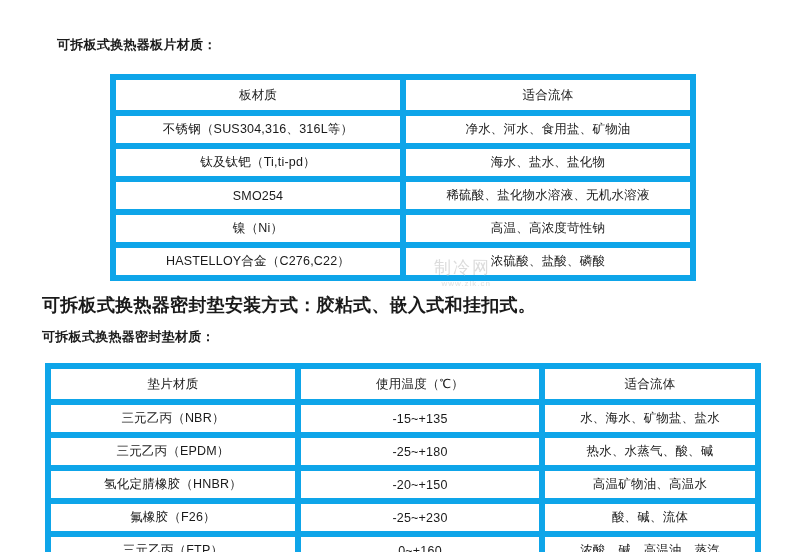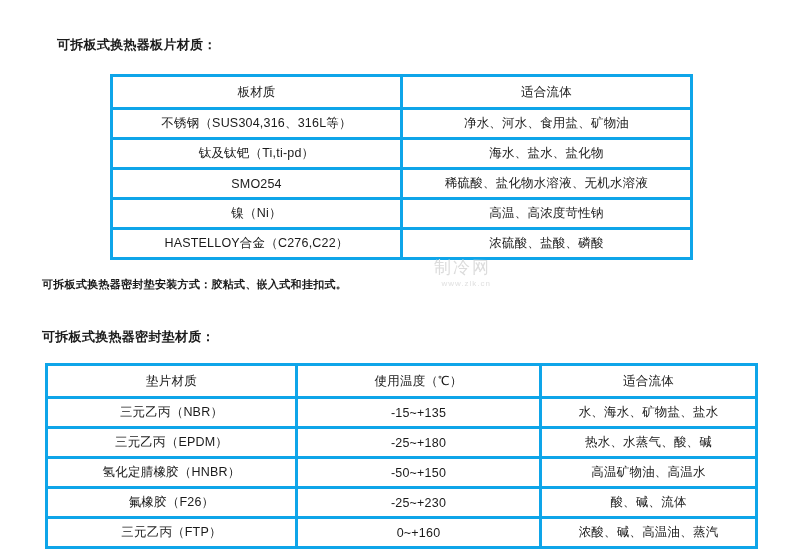--- a/index.html
+++ b/index.html
@@ -23,34 +23,35 @@
   .heading {
     position: absolute;
     font-size: 13px;
     font-weight: bold;
     color: #1a1a1a;
     letter-spacing: 0.3px;
     white-space: nowrap;
   }
   .paragraph {
     position: absolute;
-    font-size: 11px;
+    font-size: 18px;
     font-weight: bold;
     color: #1a1a1a;
     letter-spacing: 0.3px;
     white-space: nowrap;
+    margin-top: 16px;
   }
   table.doc-table {
     position: absolute;
     border-collapse: collapse;
     table-layout: fixed;
     background: #ffffff;
   }
   table.doc-table td, table.doc-table th {
-    border: 3px solid #0ea5e9;
+    border: 6px solid #0ea5e9;
     text-align: center;
     vertical-align: middle;
     font-size: 12.5px;
     font-weight: normal;
     color: #1a1a1a;
     padding: 0;
     height: 26px;
     letter-spacing: 0.2px;
   }
   
@@ -165,21 +166,21 @@
         <td>-15~+135</td>
         <td>水、海水、矿物盐、盐水</td>
       </tr>
       <tr>
         <td>三元乙丙（EPDM）</td>
         <td>-25~+180</td>
         <td>热水、水蒸气、酸、碱</td>
       </tr>
       <tr>
         <td>氢化定腈橡胶（HNBR）</td>
-        <td>-50~+150</td>
+        <td>-20~+150</td>
         <td>高温矿物油、高温水</td>
       </tr>
       <tr>
         <td>氟橡胶（F26）</td>
         <td>-25~+230</td>
         <td>酸、碱、流体</td>
       </tr>
       <tr>
         <td>三元乙丙（FTP）</td>
         <td>0~+160</td>

